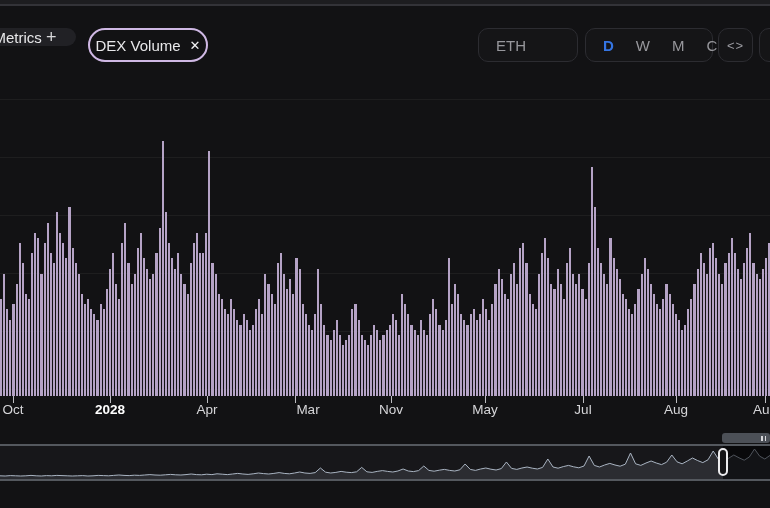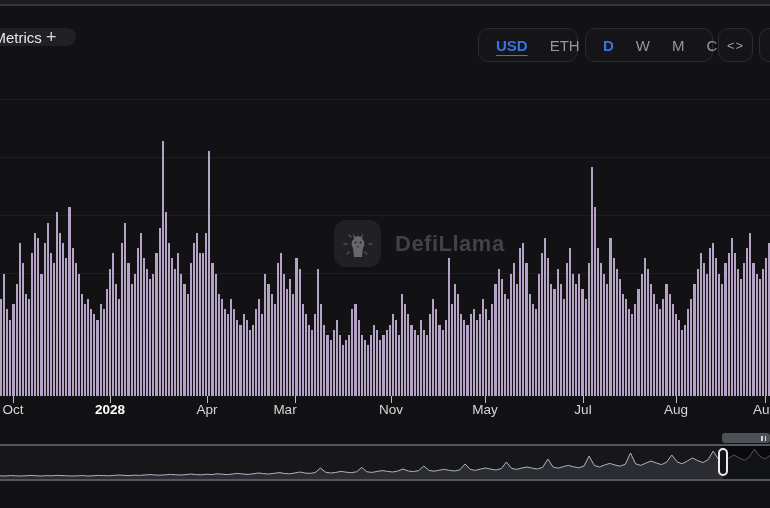--- a/index.html
+++ b/index.html
@@ -84,23 +84,26 @@
 
   <div class="top-strip"></div>
 
   <div class="toolbar">
 
     <button class="metrics-btn">
       <span>Metrics</span>
       <span class="plus">+</span>
     </button>
 
+    <div class="pill">
+      <span>DEX Volume</span>
+      <span class="close">✕</span>
+    </div>
 
     <div class="seg seg-currency">
-      <button class="on">USD</button>
       <button>ETH</button>
     </div>
 
     <div class="seg seg-interval">
       <button class="on">D</button>
       <button>W</button>
       <button>M</button>
       <button>C</button>
     </div>
 
@@ -112,38 +115,20 @@
   </div>
 
   <div class="chart">
     <div class="gridline" style="top:9px"></div>
     <div class="gridline" style="top:67px"></div>
     <div class="gridline" style="top:125px"></div>
     <div class="gridline" style="top:183px"></div>
     <div class="gridline" style="top:241px"></div>
     <div class="gridline" style="top:299px"></div>
 
-    <div class="watermark" style="top:130px;">
-      <div class="wm-logo">
-        <svg width="34" height="34" viewBox="0 0 34 34">
-          <g stroke="#55555b" stroke-width="1.4" stroke-linecap="round">
-            <line x1="3" y1="17" x2="6" y2="17"></line>
-            <line x1="28" y1="17" x2="31" y2="17"></line>
-            <line x1="6" y1="27" x2="8" y2="25"></line>
-            <line x1="26" y1="27" x2="24" y2="25"></line>
-            <line x1="8" y1="8" x2="10" y2="10"></line>
-          </g>
-          <path d="M12 6 L14 10 L17 9 L20 10 L22 6 L21 12 C24 14 24 18 22 21 L21 30 L13 30 L12 21 C10 18 10 14 13 12 Z" fill="#717178"></path>
-          <circle cx="14.5" cy="15.5" r="1" fill="#232327"></circle>
-          <circle cx="19.5" cy="15.5" r="1" fill="#232327"></circle>
-          <path d="M16 19 L18 19 L17 21 Z" fill="#232327"></path>
-        </svg>
-      </div>
-      <span class="wm-text">DefiLlama</span>
-    </div>
 
     <div id="bars">
         <div class="bar" style="height: 96.9px; background: rgb(181, 163, 198);"></div>
         <div class="bar" style="height: 122.4px; background: rgb(181, 163, 198);"></div>
         <div class="bar" style="height: 86.7px; background: rgb(181, 163, 198);"></div>
         <div class="bar" style="height: 76.5px; background: rgb(181, 163, 198);"></div>
         <div class="bar" style="height: 91.8px; background: rgb(181, 163, 198);"></div>
         <div class="bar" style="height: 112.2px; background: rgb(181, 163, 198);"></div>
         <div class="bar" style="height: 153px; background: rgb(181, 163, 198);"></div>
         <div class="bar" style="height: 132.6px; background: rgb(181, 163, 198);"></div>
@@ -391,21 +376,21 @@
   </div>
 
   <div id="xaxis">
       <div class="x-tick" style="left: 13px;"></div>
       <div class="x-label" style="left: 13px;">Oct</div>
       <div class="x-tick" style="left: 110px;"></div>
       <div class="x-label bold" style="left: 110px;">2028</div>
       <div class="x-tick" style="left: 207px;"></div>
       <div class="x-label" style="left: 207px;">Apr</div>
       <div class="x-tick" style="left: 295px;"></div>
-      <div class="x-label" style="left: 285px;">Mar</div>
+      <div class="x-label" style="left: 308px;">Mar</div>
       <div class="x-tick" style="left: 391px;"></div>
       <div class="x-label" style="left: 391px;">Nov</div>
       <div class="x-tick" style="left: 485px;"></div>
       <div class="x-label" style="left: 485px;">May</div>
       <div class="x-tick" style="left: 583px;"></div>
       <div class="x-label" style="left: 583px;">Jul</div>
       <div class="x-tick" style="left: 676px;"></div>
       <div class="x-label" style="left: 676px;">Aug</div>
       <div class="x-tick" style="left: 765px;"></div>
       <div class="x-label" style="left: 765px;">Aug</div>

